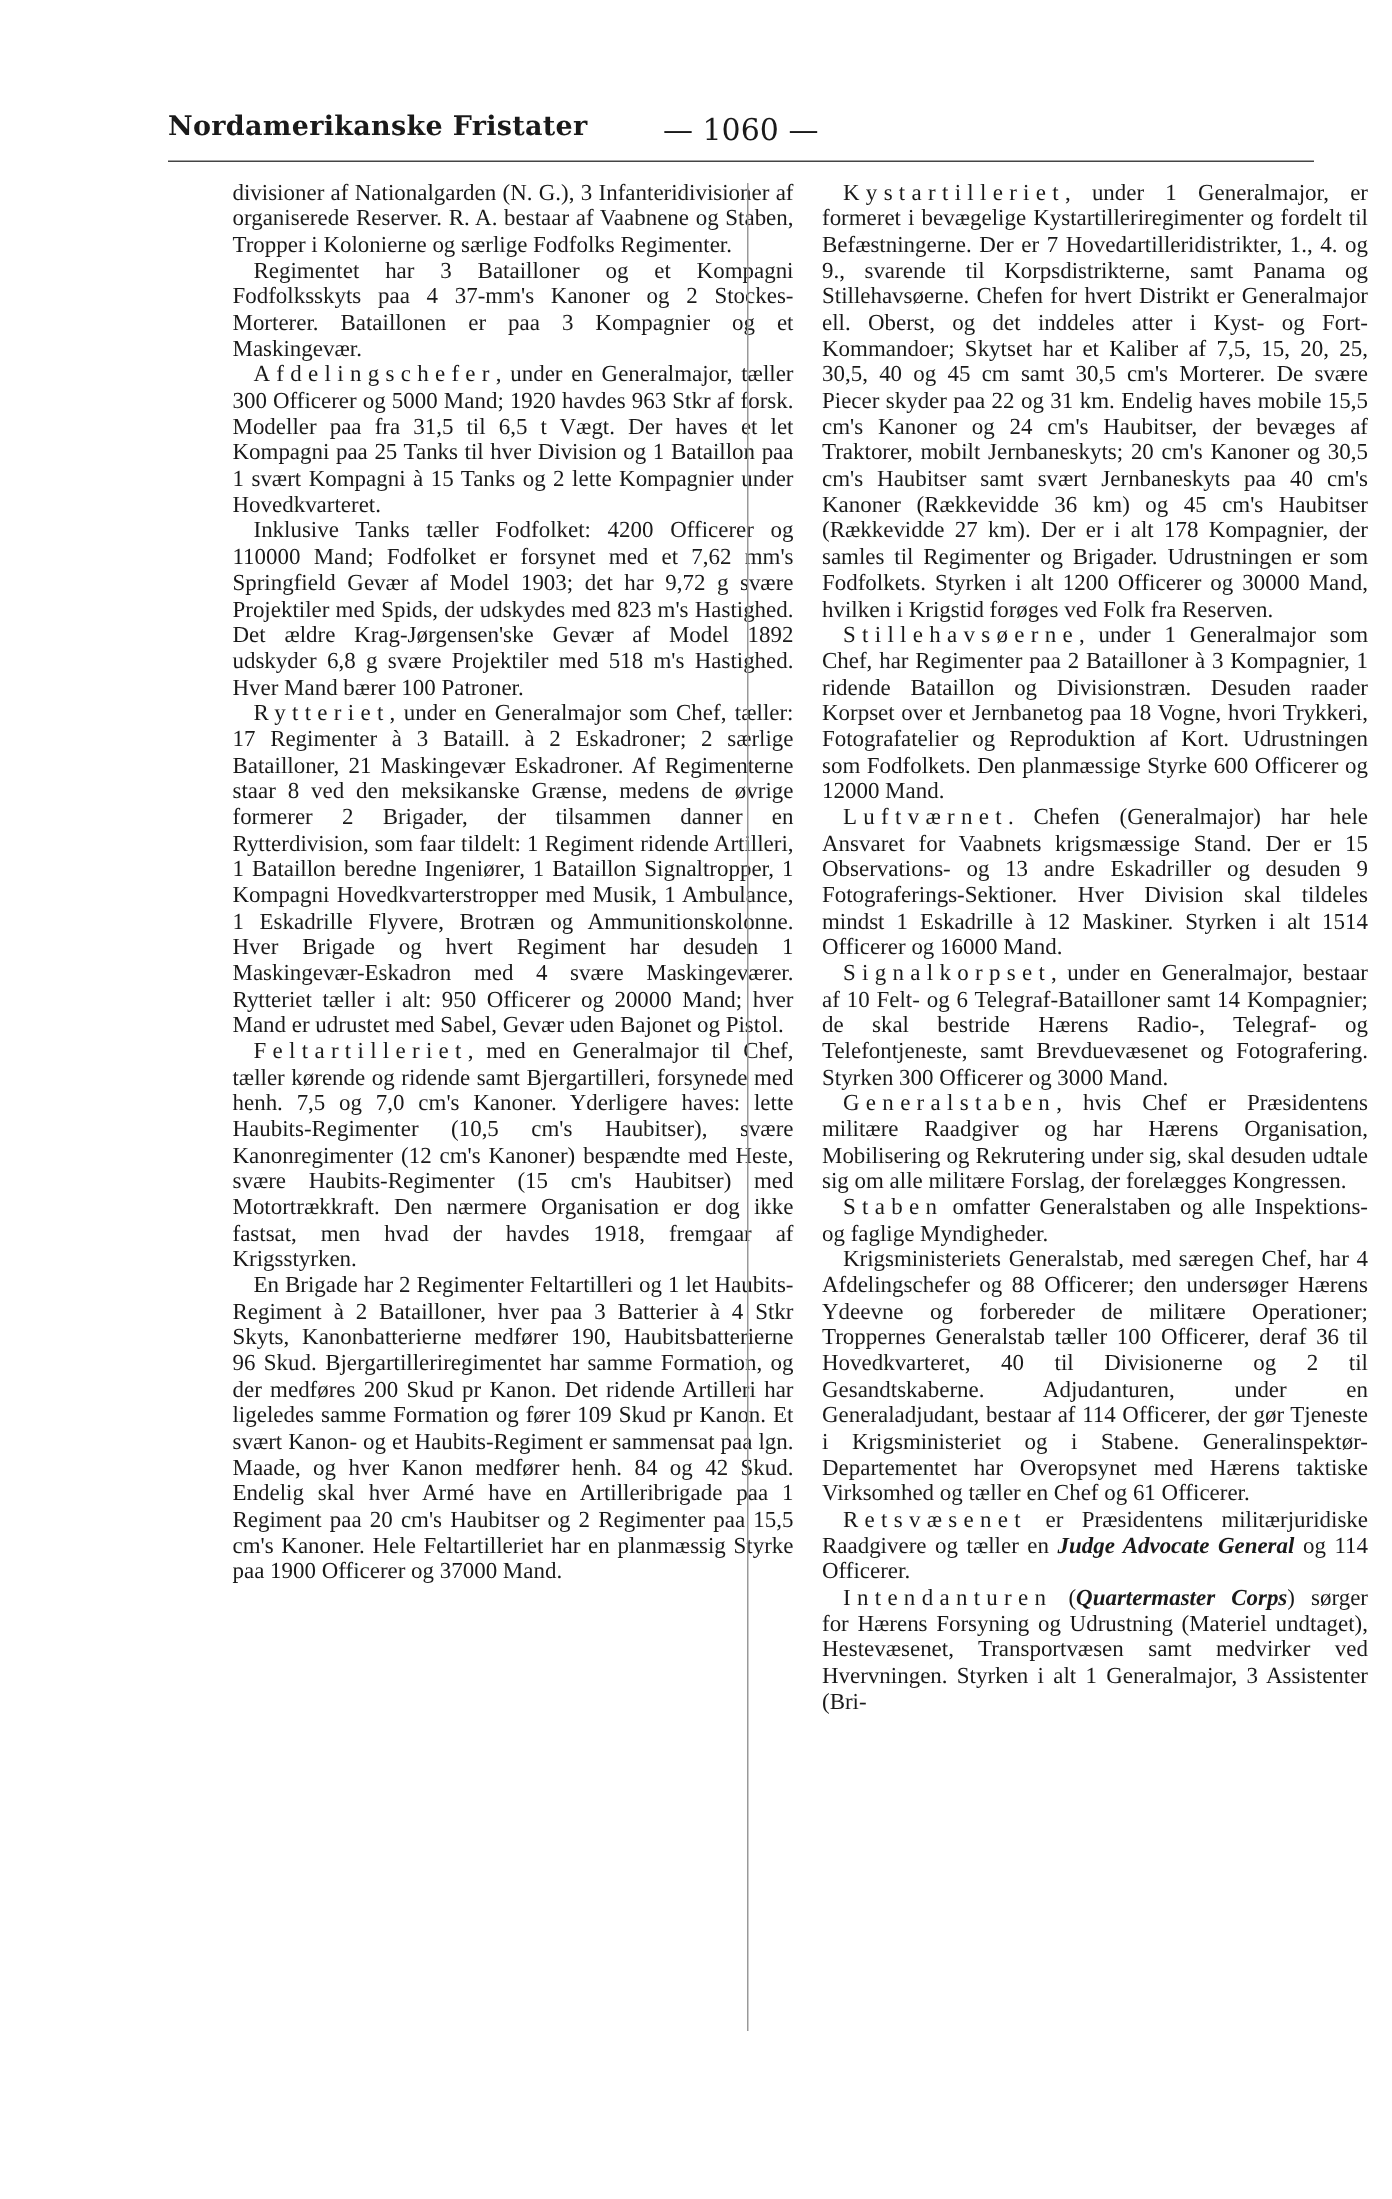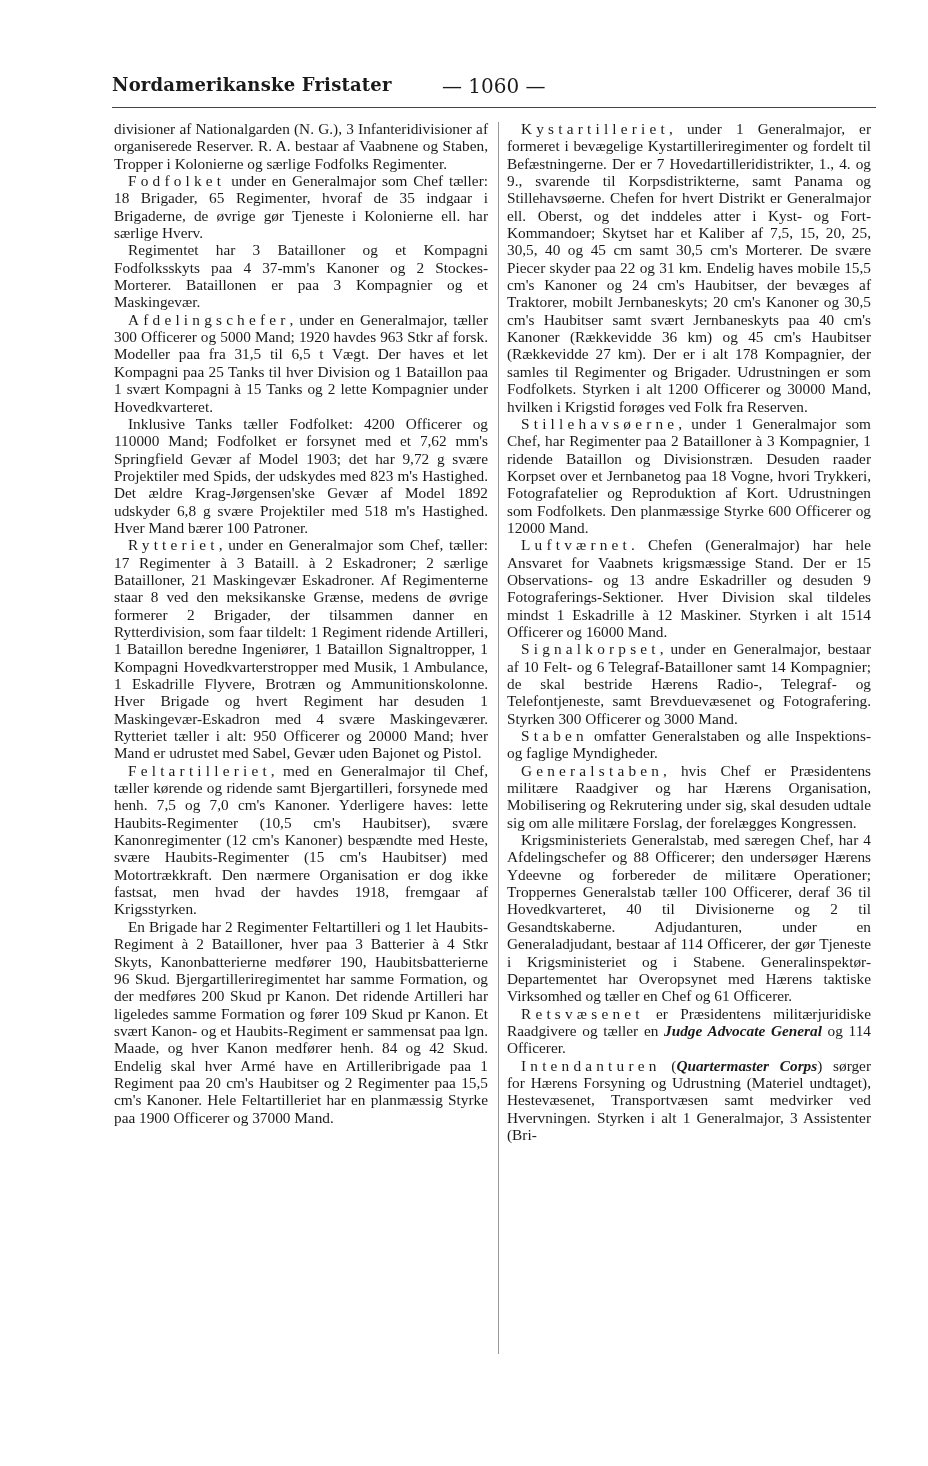--- a/index.html
+++ b/index.html
@@ -3,54 +3,53 @@
 <meta charset="utf-8">
 <style>
   html, body { margin: 0; padding: 0; background: #ffffff; }
   body { width: 928px; height: 1466px; position: relative; overflow: hidden;
          font-family: "DejaVu Serif", "Liberation Serif", serif; color: #1a1a1a; }
   .header { position: absolute; left: 112px; top: 68px; width: 760px; height: 40px; }
   .header .title { position: absolute; left: 0; top: 6px; font-weight: bold; font-size: 18px; letter-spacing: 0.2px; }
   .header .pageno { position: absolute; left: 330px; top: 6px; font-size: 20px; }
   .rule { position: absolute; left: 112px; top: 107px; width: 764px; height: 0; border-top: 1.5px solid #444; }
   .col { position: absolute; top: 120px; font-family: "Liberation Serif", "DejaVu Serif", serif;
-         font-size: 15.3px; line-height: 17.35px; text-align: justify; hyphens: manual; }
+         font-size: 15.3px; line-height: 17.35px; text-align: justify; hyphens: manual; margin-left: 41px; }
   .col.left { left: 114px; width: 374px; }
   .col.right { left: 507px; width: 364px; }
   .divider { position: absolute; left: 498px; top: 122px; width: 0; height: 1232px; border-left: 1px solid #999; }
   .col p { margin: 0; text-indent: 14px; }
   .col p.cont { text-indent: 0; }
   .sp { letter-spacing: 4.2px; }
   .it { font-style: italic; font-weight: bold; }
 </style>
 </head>
 <body>
 
 <div class="header">
   <span class="title">Nordamerikanske Fristater</span>
   <span class="pageno">— 1060 —</span>
 </div>
 <div class="rule"></div>
 
 <div class="col left">
   <p class="cont"><span>divisioner af Nationalgarden (N. G.), 3 Infanteridivisioner af organiserede Reserver. R. A. bestaar af Vaabnene og Staben, Tropper i Kolonierne og særlige Fodfolks Regimenter.</span></p>
-  <p><span class="sp">Fodfolket</span><span> under en Generalmajor som Chef tæller: 18 Brigader, 65 Regimenter, hvoraf de 35 indgaar i Brigaderne, de øvrige gør Tjeneste i Kolonierne ell. har særlige Hverv.</span></p>
   <p><span>Regimentet har 3 Batailloner og et Kompagni Fodfolksskyts paa 4 37-mm's Kanoner og 2 Stockes-Morterer. Bataillonen er paa 3 Kompagnier og et Maskingevær.</span></p>
   <p><span class="sp">Afdelingschefer</span><span>, under en Generalmajor, tæller 300 Officerer og 5000 Mand; 1920 havdes 963 Stkr af forsk. Modeller paa fra 31,5 til 6,5 t Vægt. Der haves et let Kompagni paa 25 Tanks til hver Division og 1 Bataillon paa 1 svært Kompagni à 15 Tanks og 2 lette Kompagnier under Hovedkvarteret.</span></p>
   <p><span>Inklusive Tanks tæller Fodfolket: 4200 Officerer og 110000 Mand; Fodfolket er forsynet med et 7,62 mm's Springfield Gevær af Model 1903; det har 9,72 g svære Projektiler med Spids, der udskydes med 823 m's Hastighed. Det ældre Krag-Jørgensen'ske Gevær af Model 1892 udskyder 6,8 g svære Projektiler med 518 m's Hastighed. Hver Mand bærer 100 Patroner.</span></p>
   <p><span class="sp">Rytteriet</span><span>, under en Generalmajor som Chef, tæller: 17 Regimenter à 3 Bataill. à 2 Eskadroner; 2 særlige Batailloner, 21 Maskingevær Eskadroner. Af Regimenterne staar 8 ved den meksikanske Grænse, medens de øvrige formerer 2 Brigader, der tilsammen danner en Rytterdivision, som faar tildelt: 1 Regiment ridende Artilleri, 1 Bataillon beredne Ingeniører, 1 Bataillon Signaltropper, 1 Kompagni Hovedkvarterstropper med Musik, 1 Ambulance, 1 Eskadrille Flyvere, Brotræn og Ammunitionskolonne. Hver Brigade og hvert Regiment har desuden 1 Maskingevær-Eskadron med 4 svære Maskingeværer. Rytteriet tæller i alt: 950 Officerer og 20000 Mand; hver Mand er udrustet med Sabel, Gevær uden Bajonet og Pistol.</span></p>
   <p><span class="sp">Feltartilleriet</span><span>, med en Generalmajor til Chef, tæller kørende og ridende samt Bjergartilleri, forsynede med henh. 7,5 og 7,0 cm's Kanoner. Yderligere haves: lette Haubits-Regimenter (10,5 cm's Haubitser), svære Kanonregimenter (12 cm's Kanoner) bespændte med Heste, svære Haubits-Regimenter (15 cm's Haubitser) med Motortrækkraft. Den nærmere Organisation er dog ikke fastsat, men hvad der havdes 1918, fremgaar af Krigsstyrken.</span></p>
   <p><span>En Brigade har 2 Regimenter Feltartilleri og 1 let Haubits-Regiment à 2 Batailloner, hver paa 3 Batterier à 4 Stkr Skyts, Kanonbatterierne medfører 190, Haubitsbatterierne 96 Skud. Bjergartilleriregimentet har samme Formation, og der medføres 200 Skud pr Kanon. Det ridende Artilleri har ligeledes samme Formation og fører 109 Skud pr Kanon. Et svært Kanon- og et Haubits-Regiment er sammensat paa lgn. Maade, og hver Kanon medfører henh. 84 og 42 Skud. Endelig skal hver Armé have en Artilleribrigade paa 1 Regiment paa 20 cm's Haubitser og 2 Regimenter paa 15,5 cm's Kanoner. Hele Feltartilleriet har en planmæssig Styrke paa 1900 Officerer og 37000 Mand.</span></p>
 </div>
 
 <div class="divider"></div>
 
 <div class="col right">
   <p><span class="sp">Kystartilleriet</span><span>, under 1 Generalmajor, er formeret i bevægelige Kystartilleriregimenter og fordelt til Befæstningerne. Der er 7 Hovedartilleridistrikter, 1., 4. og 9., svarende til Korpsdistrikterne, samt Panama og Stillehavsøerne. Chefen for hvert Distrikt er Generalmajor ell. Oberst, og det inddeles atter i Kyst- og Fort-Kommandoer; Skytset har et Kaliber af 7,5, 15, 20, 25, 30,5, 40 og 45 cm samt 30,5 cm's Morterer. De svære Piecer skyder paa 22 og 31 km. Endelig haves mobile 15,5 cm's Kanoner og 24 cm's Haubitser, der bevæges af Traktorer, mobilt Jernbaneskyts; 20 cm's Kanoner og 30,5 cm's Haubitser samt svært Jernbaneskyts paa 40 cm's Kanoner (Rækkevidde 36 km) og 45 cm's Haubitser (Rækkevidde 27 km). Der er i alt 178 Kompagnier, der samles til Regimenter og Brigader. Udrustningen er som Fodfolkets. Styrken i alt 1200 Officerer og 30000 Mand, hvilken i Krigstid forøges ved Folk fra Reserven.</span></p>
   <p><span class="sp">Stillehavsøerne</span><span>, under 1 Generalmajor som Chef, har Regimenter paa 2 Batailloner à 3 Kompagnier, 1 ridende Bataillon og Divisionstræn. Desuden raader Korpset over et Jernbanetog paa 18 Vogne, hvori Trykkeri, Fotografatelier og Reproduktion af Kort. Udrustningen som Fodfolkets. Den planmæssige Styrke 600 Officerer og 12000 Mand.</span></p>
   <p><span class="sp">Luftværnet</span><span>. Chefen (Generalmajor) har hele Ansvaret for Vaabnets krigsmæssige Stand. Der er 15 Observations- og 13 andre Eskadriller og desuden 9 Fotograferings-Sektioner. Hver Division skal tildeles mindst 1 Eskadrille à 12 Maskiner. Styrken i alt 1514 Officerer og 16000 Mand.</span></p>
   <p><span class="sp">Signalkorpset</span><span>, under en Generalmajor, bestaar af 10 Felt- og 6 Telegraf-Batailloner samt 14 Kompagnier; de skal bestride Hærens Radio-, Telegraf- og Telefontjeneste, samt Brevduevæsenet og Fotografering. Styrken 300 Officerer og 3000 Mand.</span></p>
+  <p><span class="sp">Generalstaben</span><span>, hvis Chef er Præsidentens militære Raadgiver og har Hærens Organisation, Mobilisering og Rekrutering under sig, skal desuden udtale sig om alle militære Forslag, der forelægges Kongressen.</span></p>
   <p><span class="sp">Staben</span><span> omfatter Generalstaben og alle Inspektions- og faglige Myndigheder.</span></p>
-  <p><span class="sp">Generalstaben</span><span>, hvis Chef er Præsidentens militære Raadgiver og har Hærens Organisation, Mobilisering og Rekrutering under sig, skal desuden udtale sig om alle militære Forslag, der forelægges Kongressen.</span></p>
   <p><span>Krigsministeriets Generalstab, med særegen Chef, har 4 Afdelingschefer og 88 Officerer; den undersøger Hærens Ydeevne og forbereder de militære Operationer; Troppernes Generalstab tæller 100 Officerer, deraf 36 til Hovedkvarteret, 40 til Divisionerne og 2 til Gesandtskaberne. Adjudanturen, under en Generaladjudant, bestaar af 114 Officerer, der gør Tjeneste i Krigsministeriet og i Stabene. Generalinspektør-Departementet har Overopsynet med Hærens taktiske Virksomhed og tæller en Chef og 61 Officerer.</span></p>
   <p><span class="sp">Retsvæsenet</span><span> er Præsidentens militærjuridiske Raadgivere og tæller en </span><span class="it">Judge Advocate General</span><span> og 114 Officerer.</span></p>
   <p><span class="sp">Intendanturen</span><span> (</span><span class="it">Quartermaster Corps</span><span>) sørger for Hærens Forsyning og Udrustning (Materiel undtaget), Hestevæsenet, Transportvæsen samt medvirker ved Hvervningen. Styrken i alt 1 Generalmajor, 3 Assistenter (Bri-</span></p>
 </div>
 
 </body></html>

